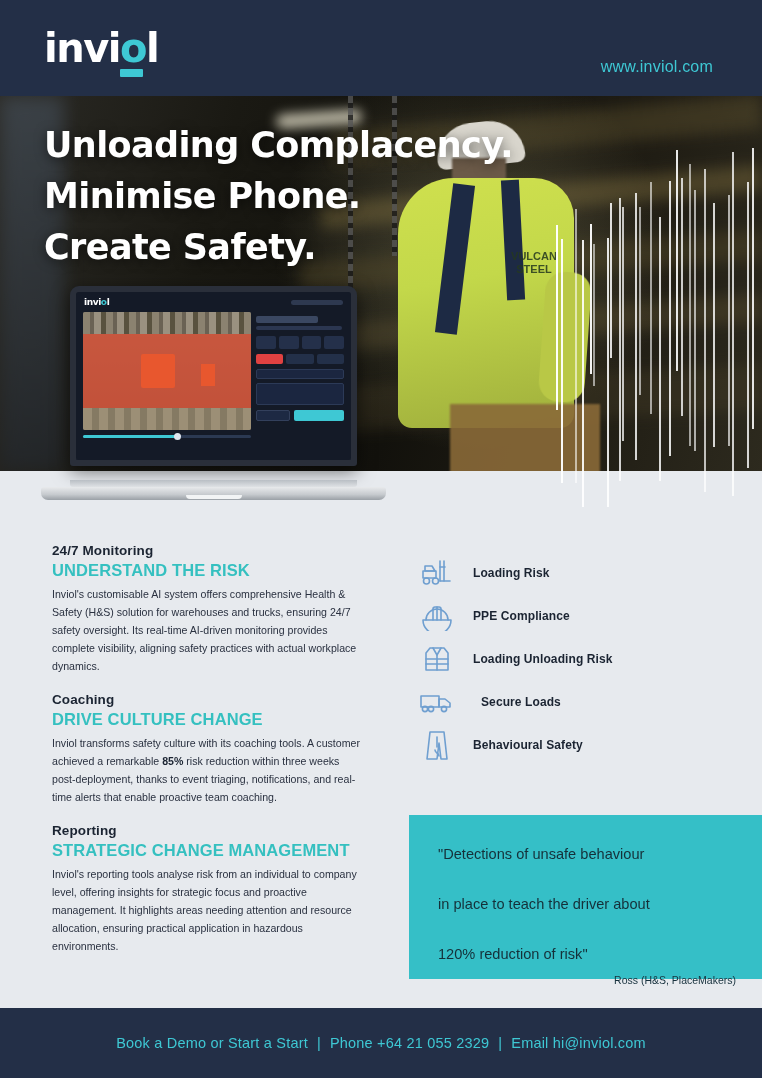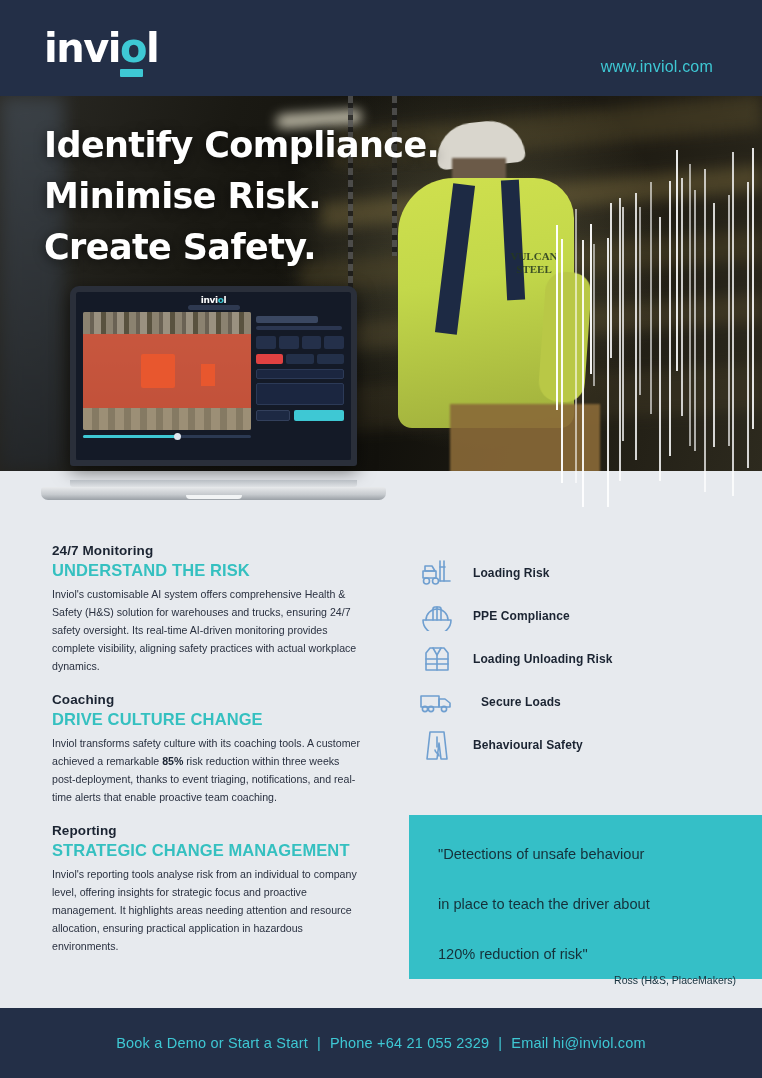--- a/index.html
+++ b/index.html
@@ -65,21 +65,21 @@
   .worker .neck{ position:absolute; left:60px; top:36px; width:54px; height:34px; background:#6b5a48; filter:blur(1px);}
   .worker .vest{ position:absolute; left:6px; top:56px; width:176px; height:250px;
                  background:linear-gradient(170deg,#cfe04e 0%,#c3d84a 40%,#9fae3c 100%);
                  border-radius:56px 40px 14px 14px; filter:blur(.4px);}
   .worker .strapL{ position:absolute; left:52px; top:62px; width:22px; height:150px;
                    background:#1d2a44; transform:rotate(7deg); filter:blur(.7px);}
   .worker .strapR{ position:absolute; left:112px; top:58px; width:18px; height:120px;
                    background:#1d2a44; transform:rotate(-3deg); filter:blur(.7px);}
   .worker .badge{ position:absolute; left:106px; top:128px; width:72px; height:40px;
                   color:#25391f; font-size:11px; font-weight:bold; text-align:center;
-                  line-height:13px; font-family:Liberation Serif, serif; opacity:.85;}
+                  line-height:13px; font-family:Liberation Sans, sans-serif; opacity:.85;}
   .worker .arm{ position:absolute; left:150px; top:150px; width:46px; height:130px;
                 background:#b9c846; border-radius:20px; filter:blur(.6px); transform:rotate(4deg);}
   .worker .box{ position:absolute; left:58px; top:282px; width:150px; height:70px;
                 background:#8a6a38; filter:blur(1.2px); opacity:.9;}
   .chain{ position:absolute; top:0; width:5px; height:300px;
           background:repeating-linear-gradient(180deg,#555 0 7px, #1a1a1a 7px 12px); opacity:.8;}
   .chain.c1{ left:348px; height:290px; }
   .chain.c2{ left:392px; height:160px; }
 
   .hero-text{
@@ -96,21 +96,21 @@
   .bars i{ position:absolute; width:2px; background:#ffffff; display:block; }
 
   
   .laptop{ position:absolute; left:41px; top:286px; width:345px; height:222px; z-index:6;}
   .lid{
     position:absolute; left:29px; top:0; width:287px; height:180px;
     background:#1d2330; border:6px solid #2a2f3a; border-radius:9px 9px 3px 3px;
     box-shadow:0 5px 18px rgba(0,0,0,.55);
   }
   .screen{ position:absolute; inset:0; background:#141a27; border-radius:3px; overflow:hidden; }
-  .scr-top{ height:20px; display:flex; align-items:center; justify-content:center; padding:0 14px;flex-direction:column;}
+  .scr-top{ height:20px; display:flex; align-items:center; justify-content:space-between; padding:0 8px;}
   .scr-logo{ color:#fff; font-size:9px; font-weight:bold; font-family:"DejaVu Sans",sans-serif; letter-spacing:-.4px;}
   .scr-logo span{ color:#3ec8d4; }
   .scr-user{ width:52px; height:5px; background:#2e3950; border-radius:3px; }
   .scr-body{ display:flex; gap:5px; padding:0 7px; }
   .video{
     width:168px; height:118px; border-radius:2px; overflow:hidden; position:relative;
     background:linear-gradient(180deg,#6b6255 0%,#7d7566 16%, #8d8373 18%, #7b7263 100%);
   }
   .video .shelf{ position:absolute; left:0; top:0; width:100%; height:22px;
     background:repeating-linear-gradient(90deg,#8b8270 0 7px,#6a6254 7px 11px,#9a9180 11px 18px,#59523f 18px 23px);}
@@ -209,22 +209,22 @@
       <div class="strapR"></div>
       <div class="badge">
         <div>VULCAN</div>
         <div>STEEL</div>
       </div>
       <div class="arm"></div>
       <div class="box"></div>
     </div>
 
     <div class="hero-text">
-      <div>Identify Compliance.</div>
-      <div>Minimise Risk.</div>
+      <div>Unloading Complacency.</div>
+      <div>Minimise Phone.</div>
       <div>Create Safety.</div>
     </div>
   </div>
 
   <div class="bars" id="bars">
       <i style="left: 4px; top: 129.139px; height: 184.856px; opacity: 0.99;"></i>
       <i style="left: 9px; top: 142.973px; height: 243.882px; opacity: 0.96;"></i>
       <i style="left: 23px; top: 113.13px; height: 274.103px; opacity: 0.58;"></i>
       <i style="left: 30px; top: 143.586px; height: 267.082px; opacity: 0.91;"></i>
       <i style="left: 38px; top: 127.527px; height: 149.996px; opacity: 0.95;"></i>

